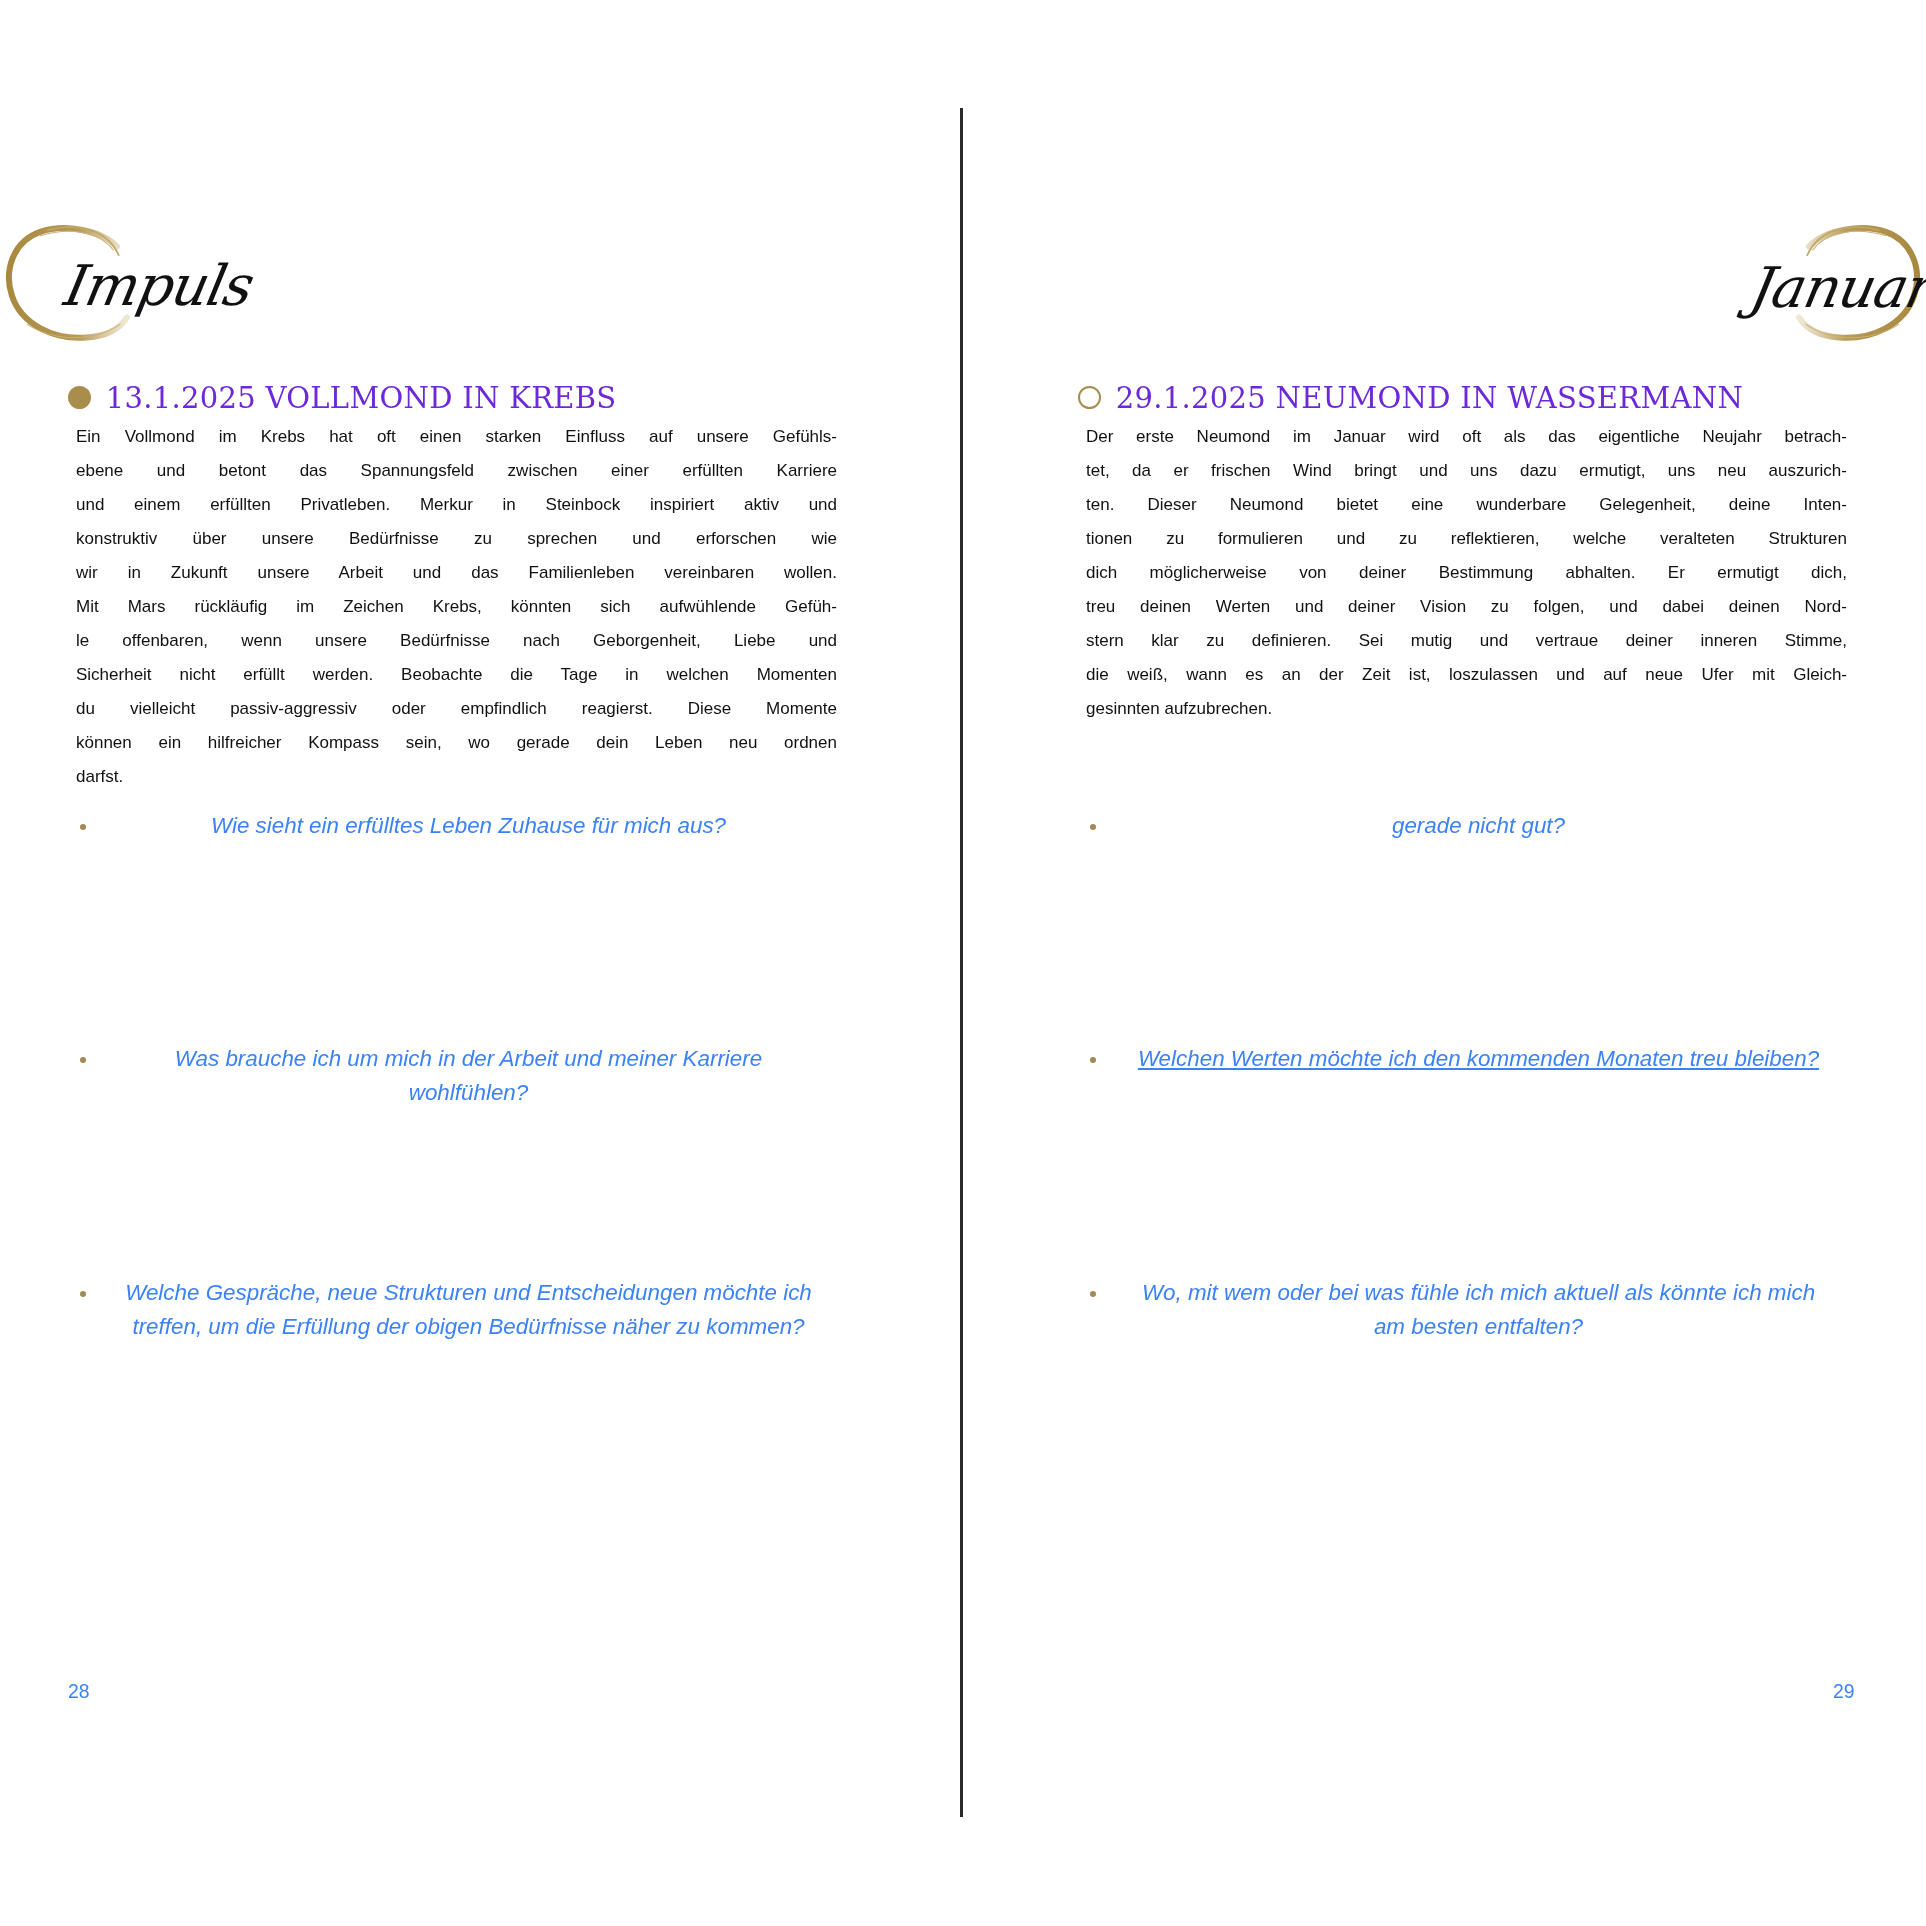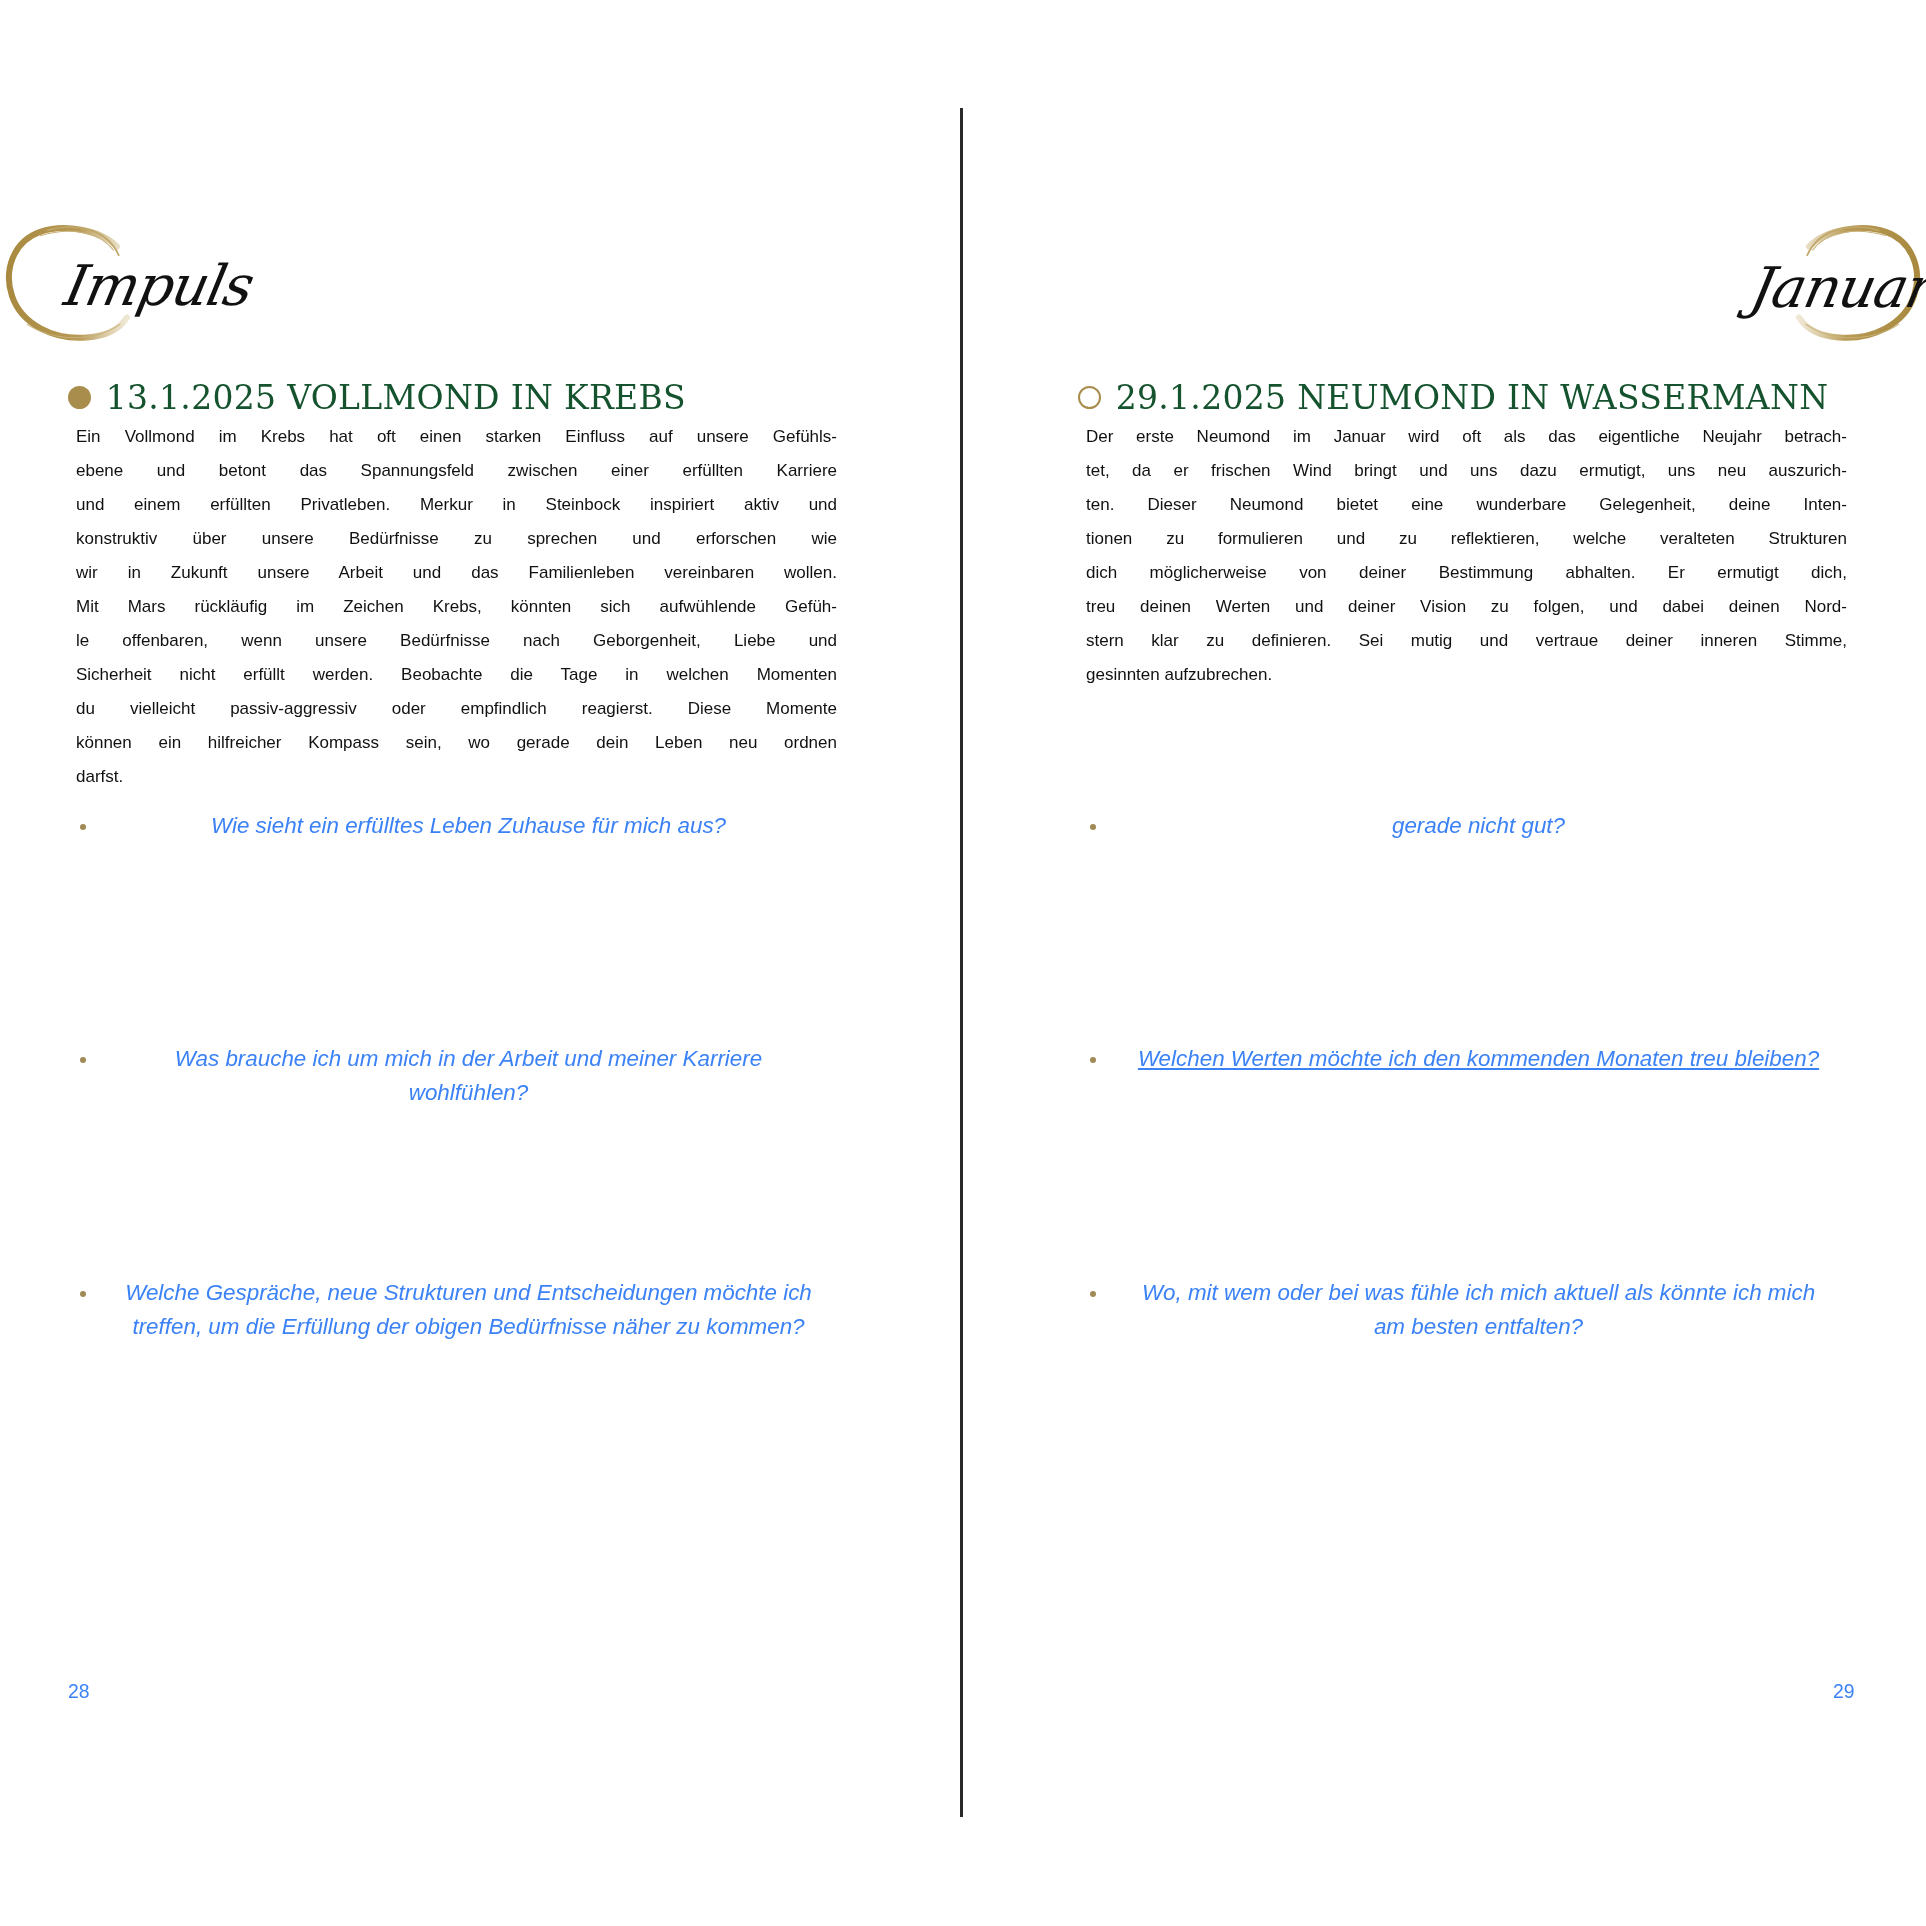--- a/index.html
+++ b/index.html
@@ -23,21 +23,21 @@
 
   .section { position: absolute; top: 383px; }
   .page-left .section { left: 68px; width: 777px; }
   .page-right .section { left: 115px; width: 777px; }
 
   .heading { display: flex; align-items: center; height: 29px; margin-bottom: 4px; }
   .moon { width: 23px; height: 23px; border-radius: 50%; box-sizing: border-box; margin-right: 14.7px; flex: 0 0 auto; }
   .moon-full { background: #a88d4c; }
   .moon-new { border: 2px solid #a88d4c; background: #fff; }
   .heading-text {
-    font-family: "DejaVu Serif", serif; font-size: 33px; color: #14532d;
+    font-family: "DejaVu Serif", serif; font-size: 29px; color: #6d28d9;
     letter-spacing: 0.3px; white-space: nowrap;
   }
 
   .body-text {
     font-family: "Liberation Sans", sans-serif; font-size: 17px; line-height: 34px;
     color: #111; text-align: justify; hyphens: manual; margin: 8px;
   }
   .body-line { display: block; text-align: justify; text-align-last: justify; white-space: nowrap; }
   .body-line.last { text-align-last: left; }
 
@@ -147,20 +147,21 @@
       <span class="heading-text">29.1.2025 NEUMOND IN WASSERMANN</span>
     </div>
     <div class="body-text">
       <span class="body-line">Der erste Neumond im Januar wird oft als das eigentliche Neujahr betrach-</span>
       <span class="body-line">tet, da er frischen Wind bringt und uns dazu ermutigt, uns neu auszurich-</span>
       <span class="body-line">ten. Dieser Neumond bietet eine wunderbare Gelegenheit, deine Inten-</span>
       <span class="body-line">tionen zu formulieren und zu reflektieren, welche veralteten Strukturen</span>
       <span class="body-line">dich möglicherweise von deiner Bestimmung abhalten. Er ermutigt dich,</span>
       <span class="body-line">treu deinen Werten und deiner Vision zu folgen, und dabei deinen Nord-</span>
       <span class="body-line">stern klar zu definieren. Sei mutig und vertraue deiner inneren Stimme,</span>
+      <span class="body-line">die weiß, wann es an der Zeit ist, loszulassen und auf neue Ufer mit Gleich-</span>
       <span class="body-line last">gesinnten aufzubrechen.</span>
     </div>
   </div>
 
   <div class="questions" style="left:115px; top:809px;">
     <div class="question" style="top:0px;">
       <span class="bullet"></span>
       <span class="q-line">gerade nicht gut?</span>
     </div>
     <div class="question" style="top:233px;text-decoration:underline;">

